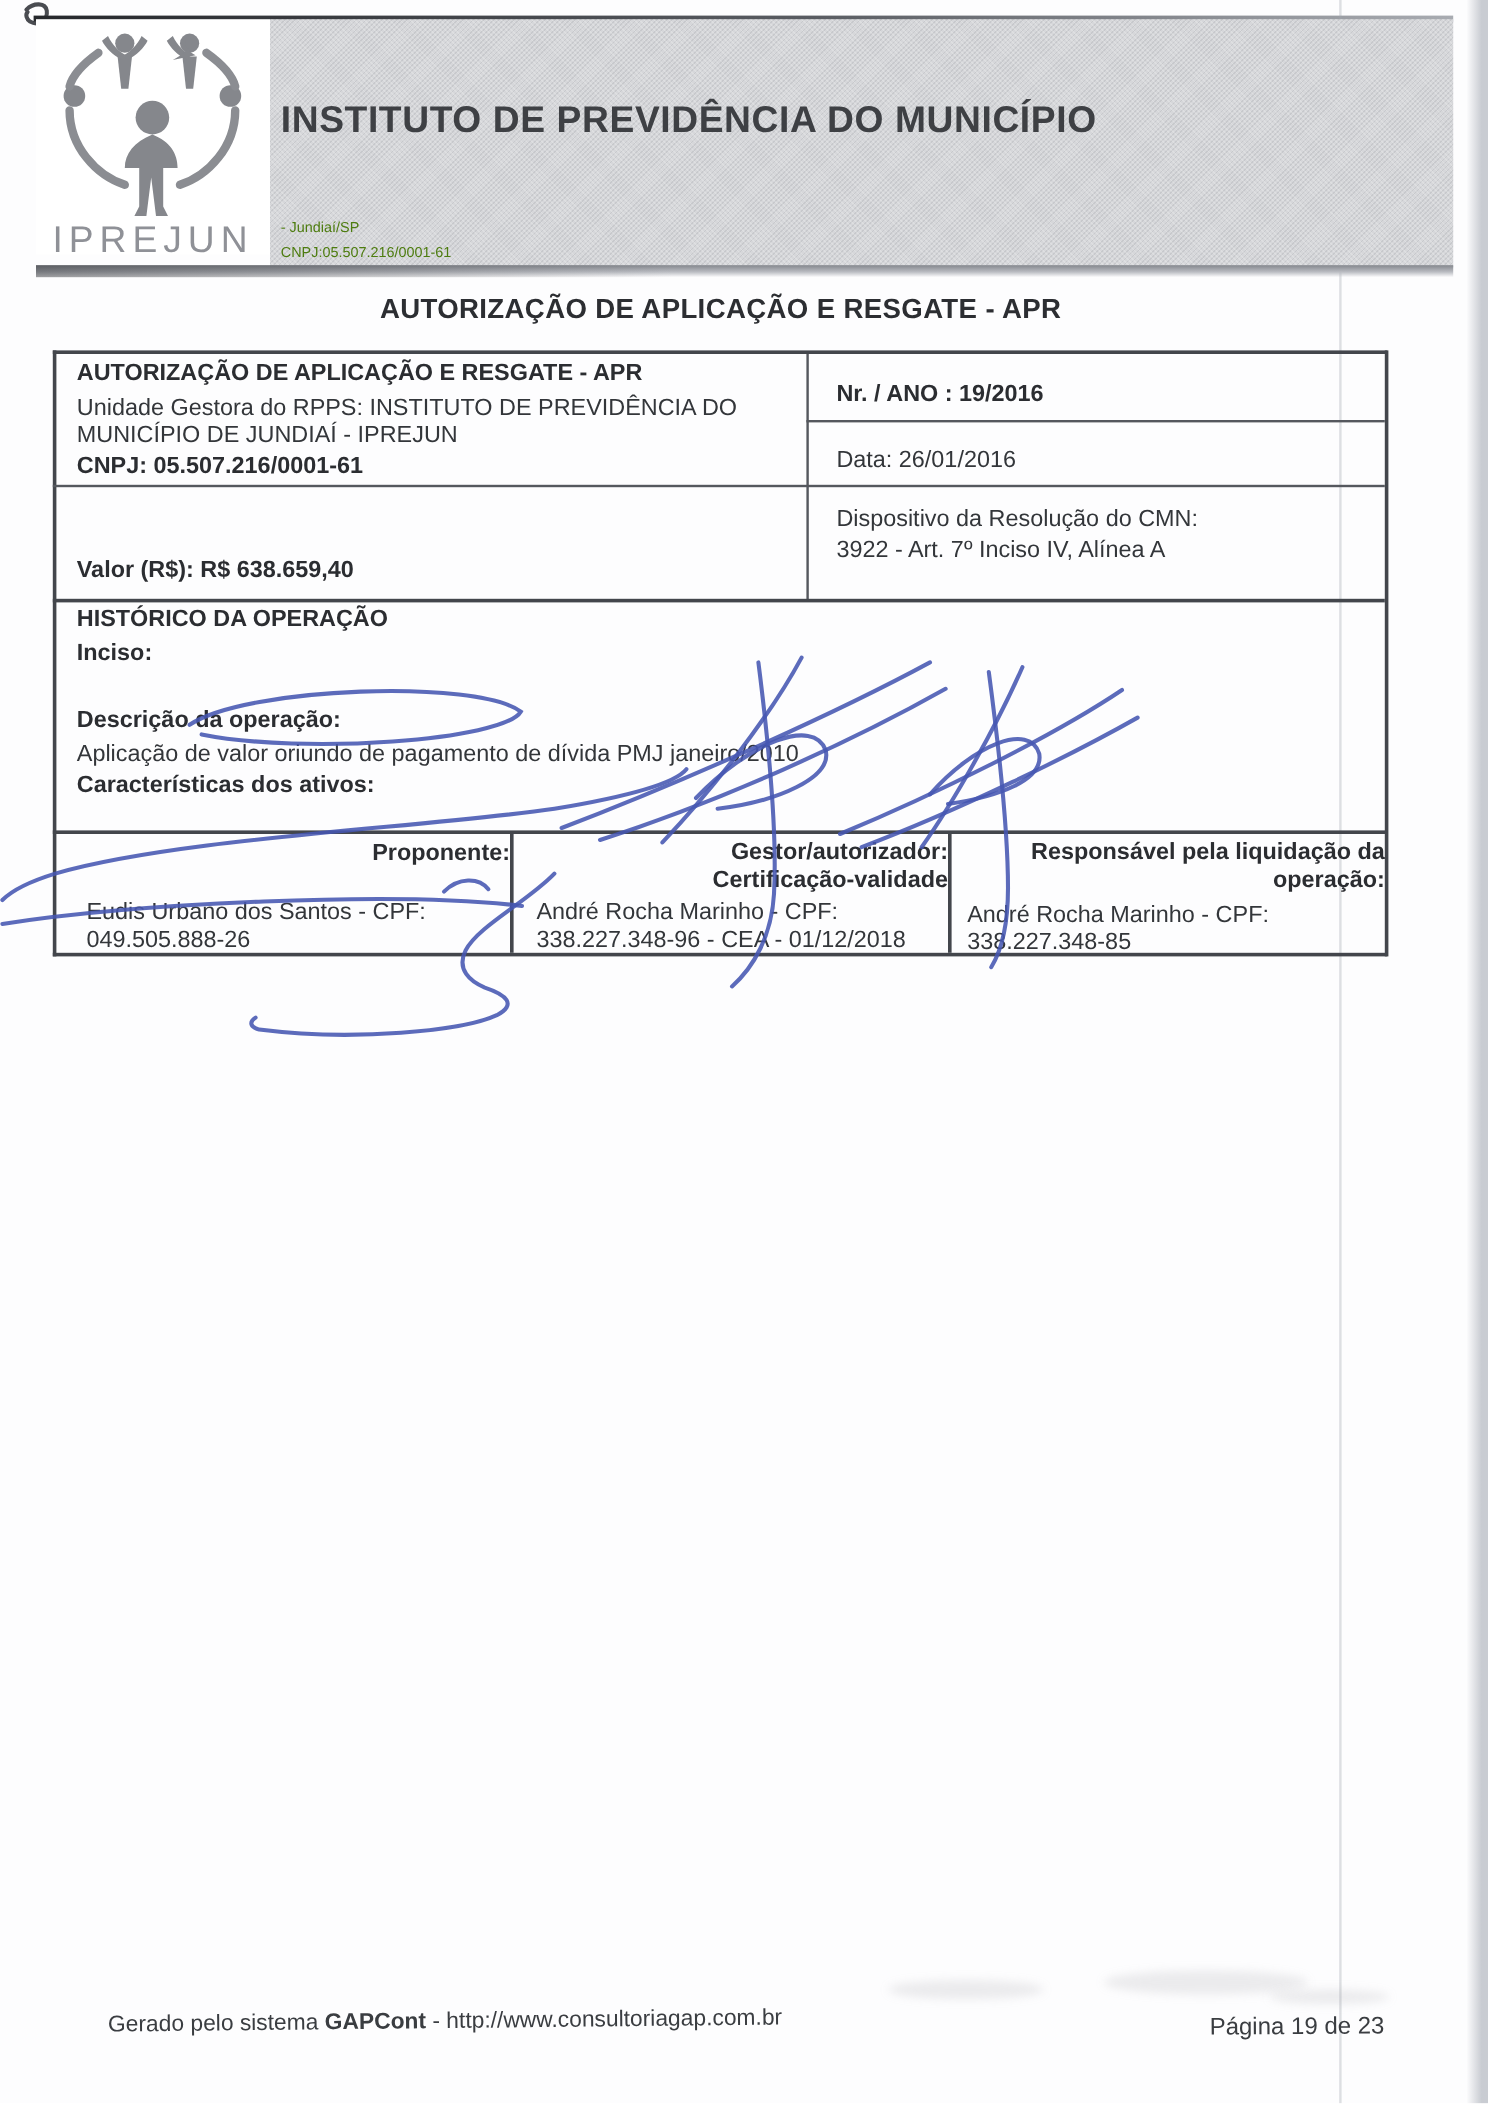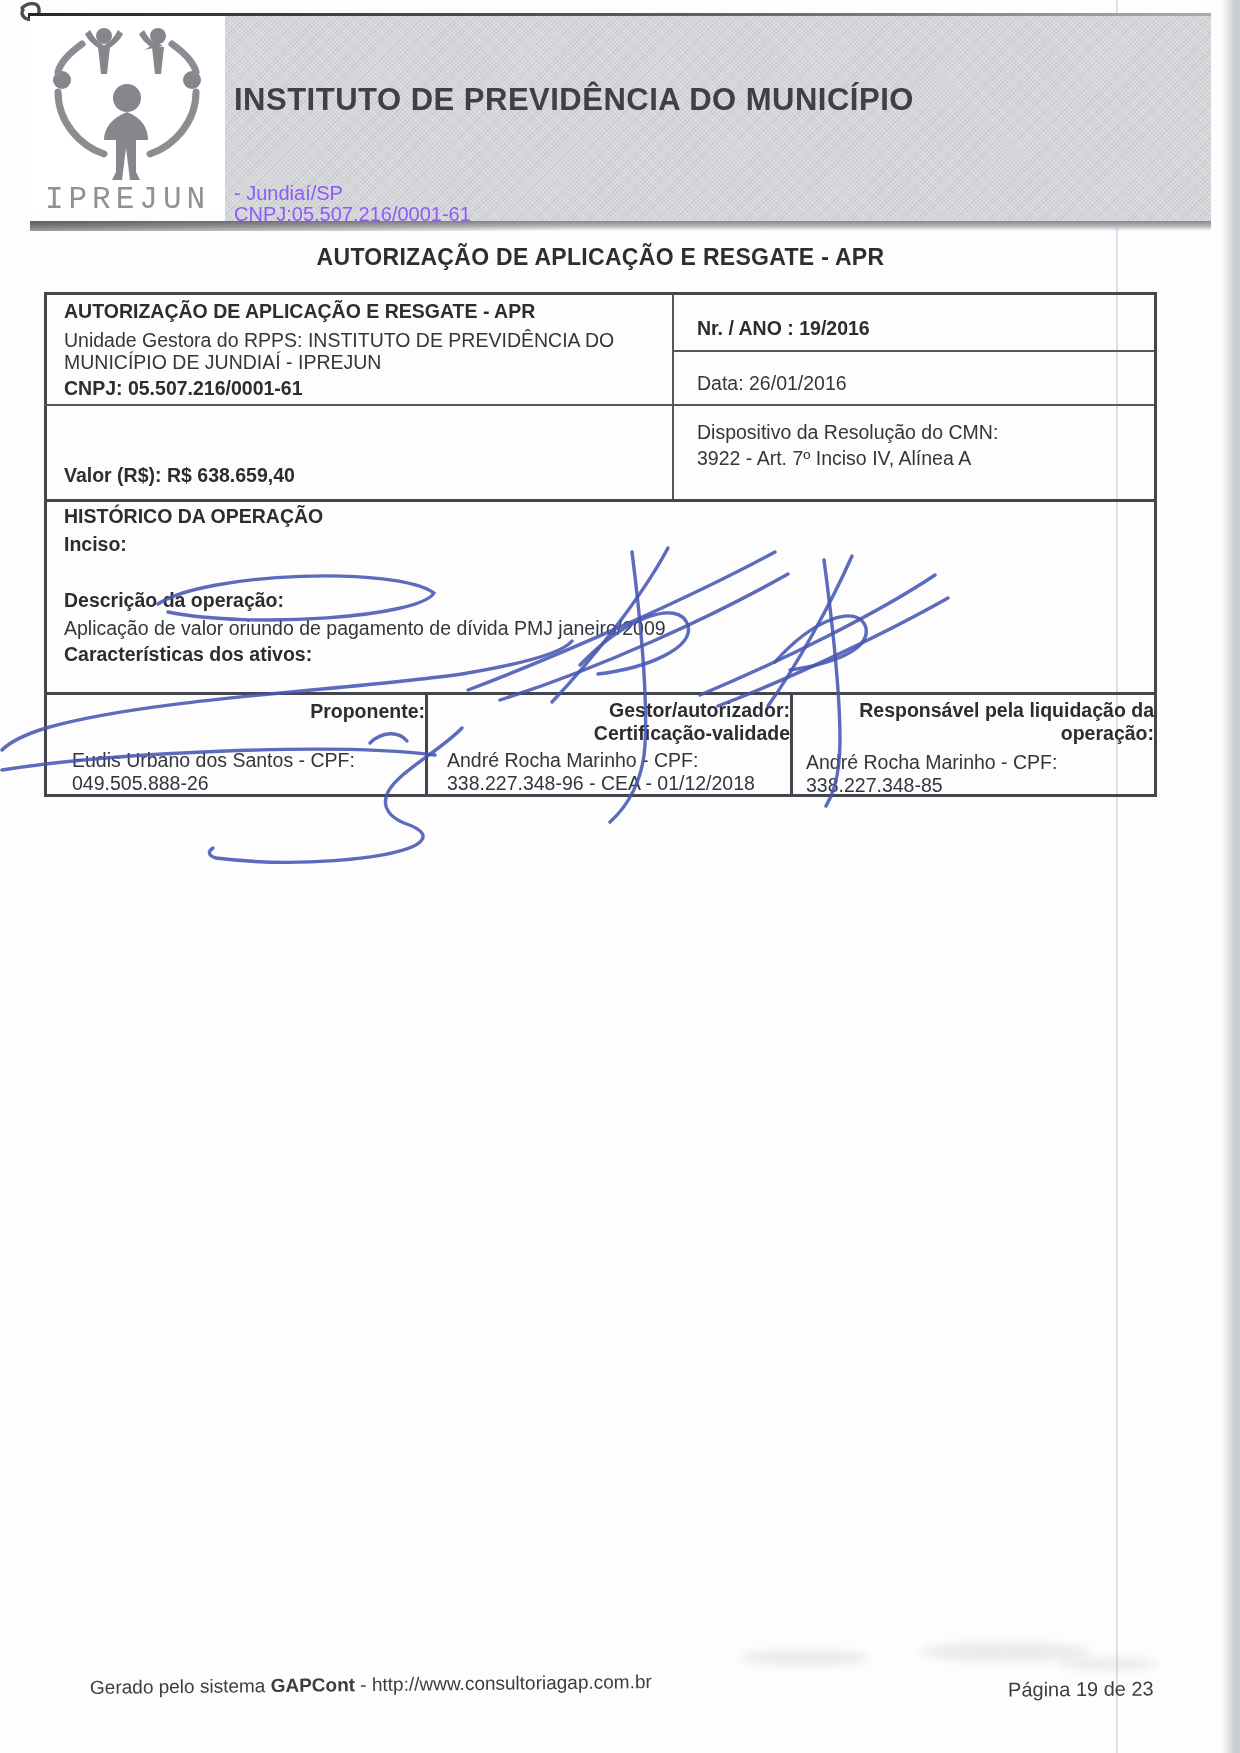--- a/index.html
+++ b/index.html
@@ -11,22 +11,22 @@
     background:linear-gradient(to right,#26282c,#595c62 55%,#8f9298 85%,#a8abb1);}
   #band{left:225px;top:16px;width:986px;height:207px;background-color:#d6d7da;
     background-image:repeating-linear-gradient(45deg,rgba(255,255,255,.20) 0 1px,transparent 1px 3px),
                      repeating-linear-gradient(-45deg,rgba(110,113,120,.14) 0 1px,transparent 1px 3px);}
   #logo-box{left:30px;top:16px;width:195px;height:196px;background:#fff;}
   #band-strip{left:30px;top:221px;width:1181px;height:10px;
     background:linear-gradient(to bottom,#84878d,#b9bbc1 55%,rgba(230,231,235,0));}
   #band-strip::after{content:"";position:absolute;inset:0;
     background:linear-gradient(to right,rgba(40,42,46,.45),rgba(40,42,46,0) 45%);}
   .band-title{color:#3e4044;font-size:31px;font-weight:600;letter-spacing:.5px;white-space:nowrap;text-align:center;}
-  .band-small{color:#8b5cf6;font-size:20px;white-space:nowrap;}
-  #logo-text{left:30px;top:182px;width:195px;text-align:center;font-family:Liberation Mono, monospace;
+  .band-small{color:#4d7c0f;font-size:12px;white-space:nowrap;}
+  #logo-text{left:30px;top:182px;width:195px;text-align:center;font-family:Liberation Sans, sans-serif;
     font-size:31px;letter-spacing:5px;color:#8f9197;}
   
   #scan-line-v{left:1116px;top:0;width:2px;height:1753px;background:rgba(160,166,176,.35);}
   #right-edge{left:1222px;top:0;width:18px;height:1753px;
     background:linear-gradient(to right,rgba(201,204,210,0),#c9ccd2 70%);}
   .noise{background:rgba(140,144,152,.16);border-radius:50%;filter:blur(4px);}
   
   #doc-title{left:44px;top:244px;width:1113px;text-align:center;font-size:23px;font-weight:bold;
     color:#2c2e32;letter-spacing:.3px;}
   
@@ -112,21 +112,21 @@
   <div class="abs t b" style="left:64px;top:377px">CNPJ: 05.507.216/0001-61</div>
   <div class="abs t b" style="left:697px;top:317px">Nr. / ANO : 19/2016</div>
   <div class="abs t" style="left:697px;top:372px">Data: 26/01/2016</div>
   <div class="abs t b" style="left:64px;top:464px">Valor (R$): R$ 638.659,40</div>
   <div class="abs t" style="left:697px;top:421px">Dispositivo da Resolução do CMN:</div>
   <div class="abs t" style="left:697px;top:447px">3922 - Art. 7º Inciso IV, Alínea A</div>
 
   <div class="abs t b" style="left:64px;top:505px">HISTÓRICO DA OPERAÇÃO</div>
   <div class="abs t b" style="left:64px;top:533px">Inciso:</div>
   <div class="abs t b" style="left:64px;top:589px">Descrição da operação:</div>
-  <div class="abs t" style="left:64px;top:617px">Aplicação de valor oriundo de pagamento de dívida PMJ janeiro/2009</div>
+  <div class="abs t" style="left:64px;top:617px">Aplicação de valor oriundo de pagamento de dívida PMJ janeiro/2010</div>
   <div class="abs t b" style="left:64px;top:643px">Características dos ativos:</div>
 
   <div class="abs sig-head" style="left:46px;top:700px;width:379px">Proponente:</div>
   <div class="abs sig-head" style="left:427px;top:699px;width:363px">
     <span style="display:block">Gestor/autorizador:</span>
     <span style="display:block">Certificação-validade</span>
   </div>
   <div class="abs sig-head" style="left:792px;top:699px;width:362px">
     <span style="display:block">Responsável pela liquidação da</span>
     <span style="display:block">operação:</span>

